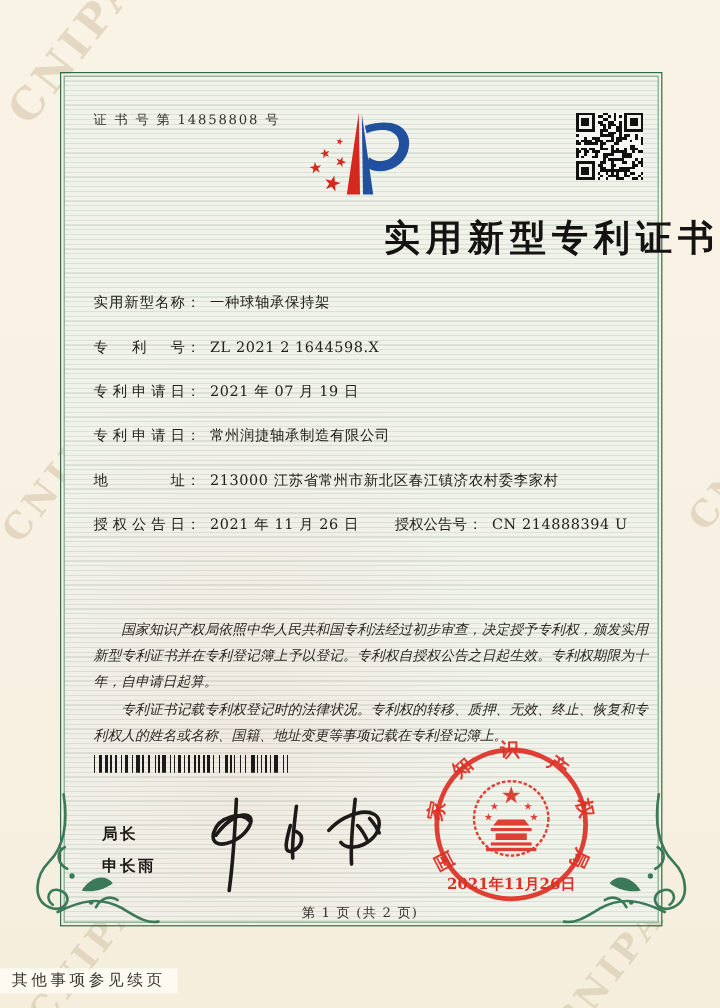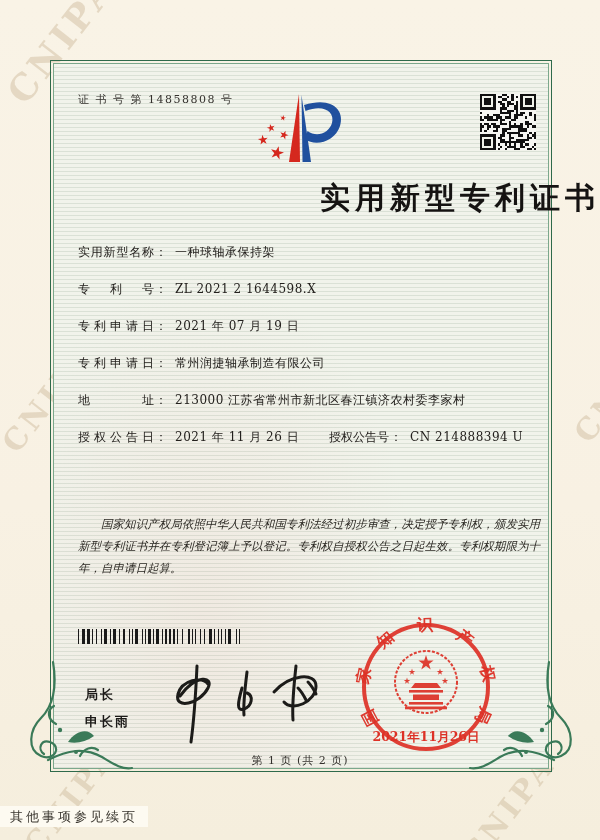--- a/index.html
+++ b/index.html
@@ -355,20 +355,21 @@
     <div class="frow">
       <span class="flabel">地址</span><span class="fcolon">：</span><span class="fvalue">213000 江苏省常州市新北区春江镇济农村委李家村</span>
     </div>
     <div class="frow">
       <span class="flabel">授权公告日</span><span class="fcolon">：</span><span class="fvalue grantval">2021 年 11 月 26 日</span><span class="glabel2">授权公告号</span><span class="fcolon">：</span><span class="fvalue">CN 214888394 U</span>
     </div>
   </div>
 
   <div class="body-text">
     <p>国家知识产权局依照中华人民共和国专利法经过初步审查，决定授予专利权，颁发实用新型专利证书并在专利登记簿上予以登记。专利权自授权公告之日起生效。专利权期限为十年，自申请日起算。</p>
+    <p>专利证书记载专利权登记时的法律状况。专利权的转移、质押、无效、终止、恢复和专利权人的姓名或名称、国籍、地址变更等事项记载在专利登记簿上。</p>
   </div>
 
   <div class="barcode">
     <svg id="bcsvg" viewBox="0 0 162 15" width="162" height="15" shape-rendering="crispEdges">
         <rect x="0" y="0" width="1" height="15" fill="#1a1a1a"></rect>
         <rect x="4.4" y="0" width="2.2" height="15" fill="#1a1a1a"></rect>
         <rect x="9.400000000000002" y="0" width="2.2" height="15" fill="#1a1a1a"></rect>
         <rect x="13.800000000000002" y="0" width="1.6" height="15" fill="#1a1a1a"></rect>
         <rect x="18.200000000000003" y="0" width="1" height="15" fill="#1a1a1a"></rect>
         <rect x="22.600000000000005" y="0" width="1" height="15" fill="#1a1a1a"></rect>

